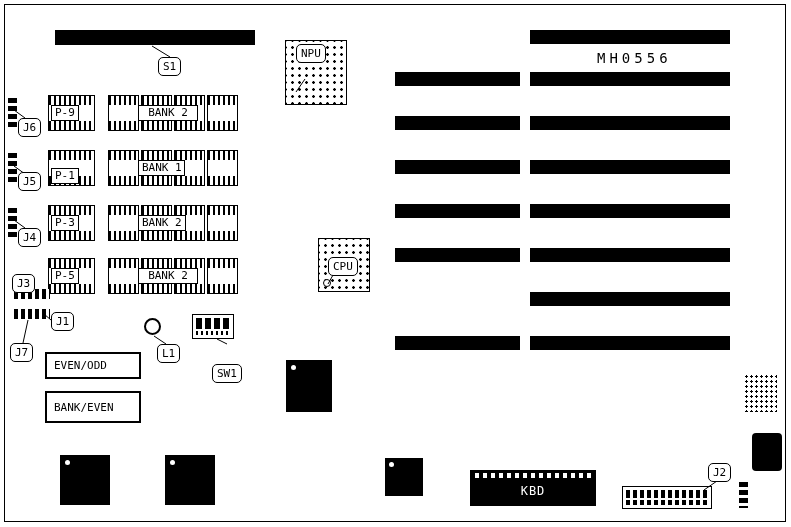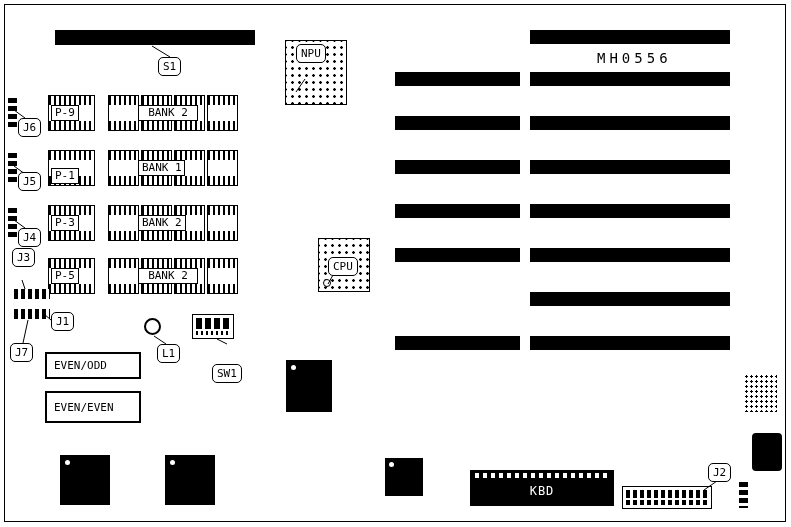--- a/index.html
+++ b/index.html
@@ -229,60 +229,60 @@
 
 <div class="vpins" style="left:8px;top:98px;height:30px"></div>
 <div class="callout" style="left:18px;top:118px">J6</div>
 
 <div class="vpins" style="left:8px;top:153px;height:30px"></div>
 <div class="callout" style="left:18px;top:172px">J5</div>
 
 <div class="vpins" style="left:8px;top:208px;height:30px"></div>
 <div class="callout" style="left:18px;top:228px">J4</div>
 
-<div class="callout" style="left:12px;top:248px">J3</div>
+<div class="callout" style="left:12px;top:274px">J3</div>
 <div class="hpins" style="left:14px;top:289px;width:36px"></div>
 
 <div class="hpins" style="left:14px;top:309px;width:36px"></div>
 <div class="callout" style="left:51px;top:312px">J1</div>
 
 <div class="callout" style="left:10px;top:343px">J7</div>
 
 <div class="coil" style="left:144px;top:318px"></div>
 <div class="callout" style="left:157px;top:344px">L1</div>
 
 <div class="dipswitch" style="left:192px;top:314px;width:42px;height:25px">
   <div class="sw-cells"></div>
   <div class="sw-dots"></div>
 </div>
 <div class="callout" style="left:212px;top:364px">SW1</div>
 
 <div class="bios" style="left:45px;top:352px;width:96px;height:27px">EVEN/ODD</div>
-<div class="bios" style="left:45px;top:391px;width:96px;height:32px">EVEN/EVEN</div>
+<div class="bios" style="left:45px;top:391px;width:96px;height:32px">BANK/EVEN</div>
 
 <div class="socket" style="left:318px;top:238px;width:52px;height:54px">
   <div class="pin1-ring" style="left:4px;bottom:4px"></div>
 </div>
 <div class="callout" style="left:328px;top:257px">CPU</div>
 
 <div class="black-chip" style="left:286px;top:360px;width:46px;height:52px">
   <div class="pin1-dot" style="left:5px;top:5px"></div>
 </div>
 
 <div class="black-chip" style="left:60px;top:455px;width:50px;height:50px">
   <div class="pin1-dot" style="left:5px;top:5px"></div>
 </div>
 <div class="black-chip" style="left:165px;top:455px;width:50px;height:50px">
   <div class="pin1-dot" style="left:5px;top:5px"></div>
 </div>
 <div class="black-chip" style="left:385px;top:458px;width:38px;height:38px">
   <div class="pin1-dot" style="left:4px;top:4px"></div>
 </div>
 
-<div class="kbd" style="left:470px;top:470px;width:144px;height:36px">
+<div class="kbd" style="left:470px;top:470px;width:126px;height:36px">
   <div class="kbd-pins"></div>
   <span>KBD</span>
 </div>
 
 <div class="pinheader" style="left:622px;top:486px;width:90px;height:23px">
   <div class="ph-row ph-top"></div>
   <div class="ph-row ph-bot"></div>
 </div>
 <div class="callout" style="left:708px;top:463px">J2</div>
 <div class="vpins" style="left:739px;top:482px;height:26px"></div>

